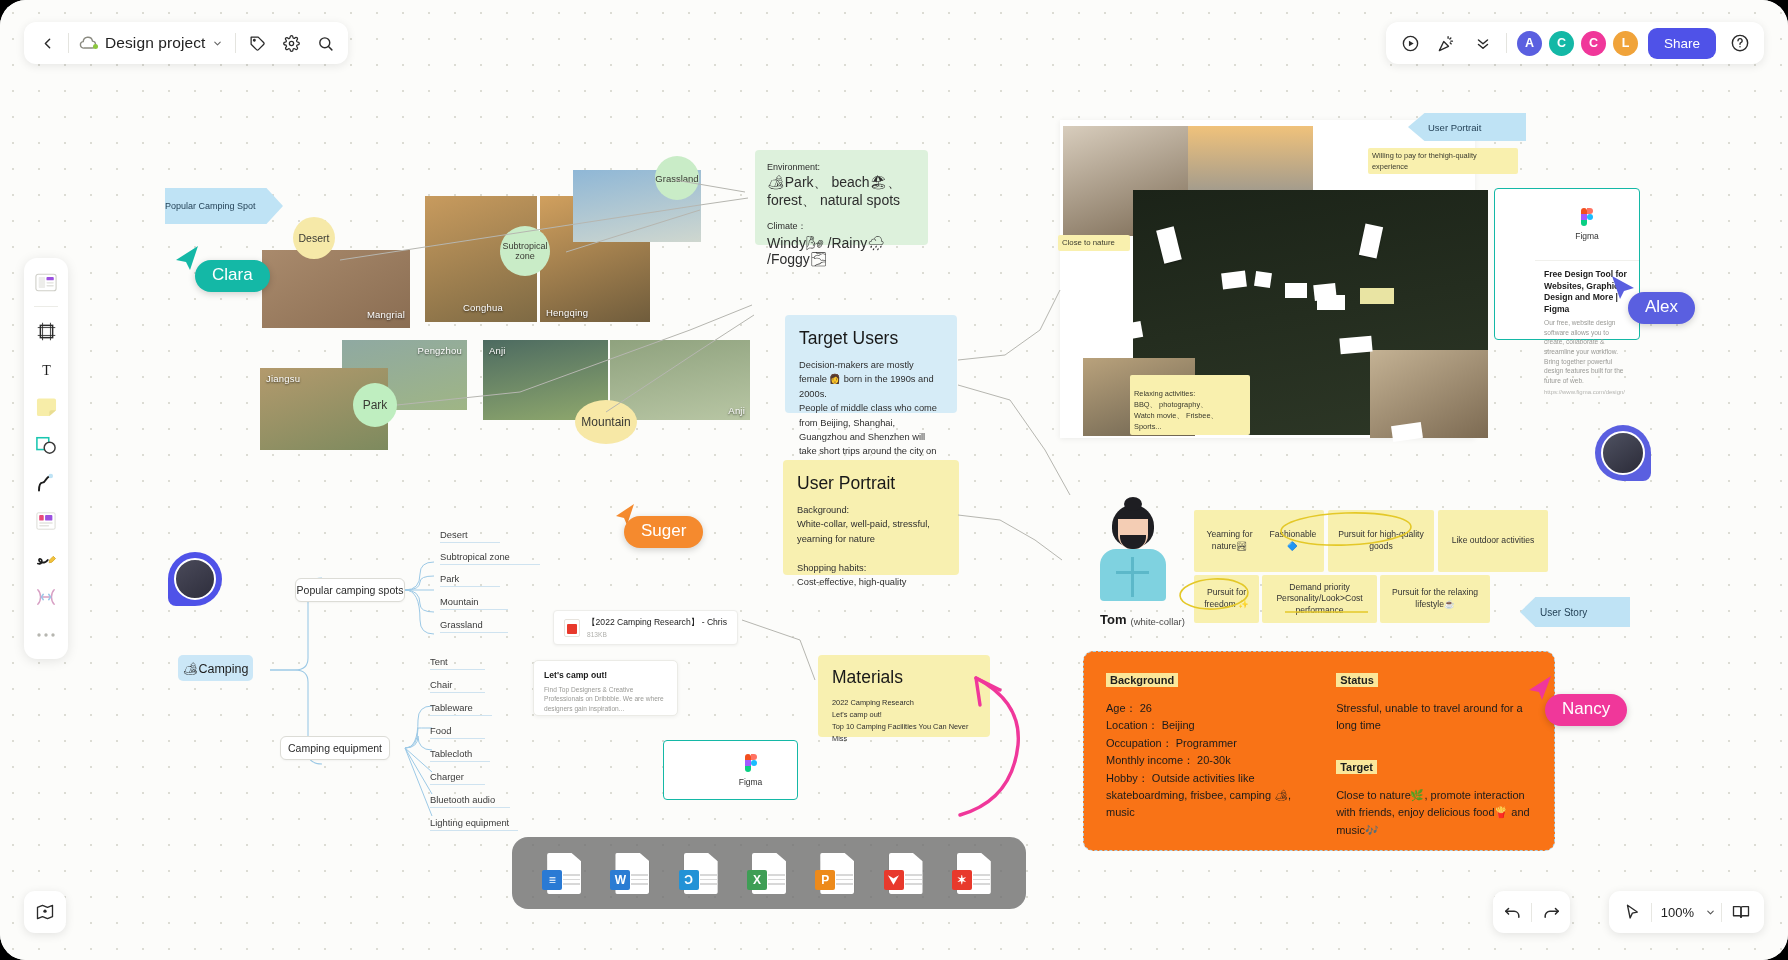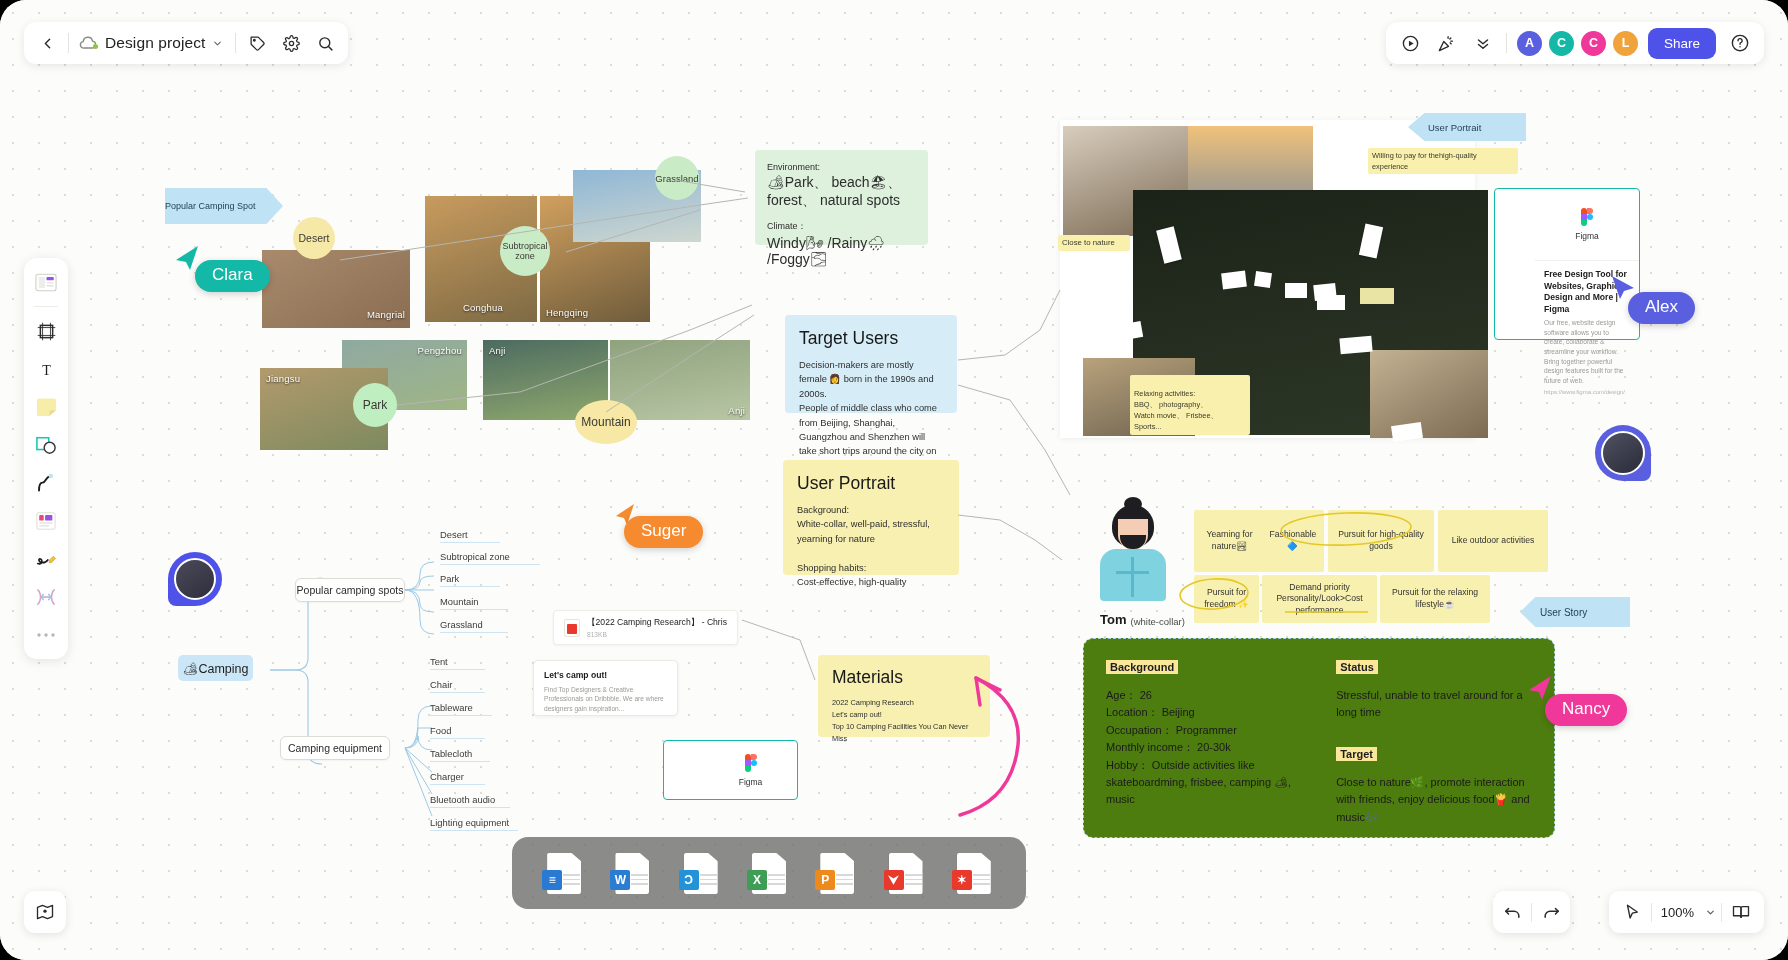--- a/index.html
+++ b/index.html
@@ -185,22 +185,23 @@
   .file-row {
     position: absolute; background: #fff; border: 1px solid #ededea;
     border-radius: 4px; display: flex; align-items: center; gap: 7px;
     padding: 6px 10px; box-shadow: 0 1px 3px rgba(0,0,0,.05);
   }
   .fr-name { font-size: 8.6px; color: #222; }
   .fr-size { font-size: 6.6px; color: #b0b0ac; margin-top: 2px; }
 
   
   .persona-panel {
-    position: absolute; background: #4d7c0f; border: 1.5px dashed #a9cfe4;
+    position: absolute; background: #f97316; border: 1.5px dashed #a9cfe4;
     border-radius: 10px;
+    margin-top: 13px;
   }
   .hl { background: #fbe79a; padding: 1px 4px; font-size: 11px; color: #1d1d1d; font-weight: bold; }
   .pp-text { font-size: 11px; color: #1b1b1b; line-height: 1.58; }
 
   
   .dock {
     position: absolute; left: 512px; bottom: 51px;
     width: 514px; height: 72px; background: rgba(110,110,110,.80);
     border-radius: 16px; display: flex; align-items: center;
     justify-content: space-around; padding: 0 18px; z-index: 30;

